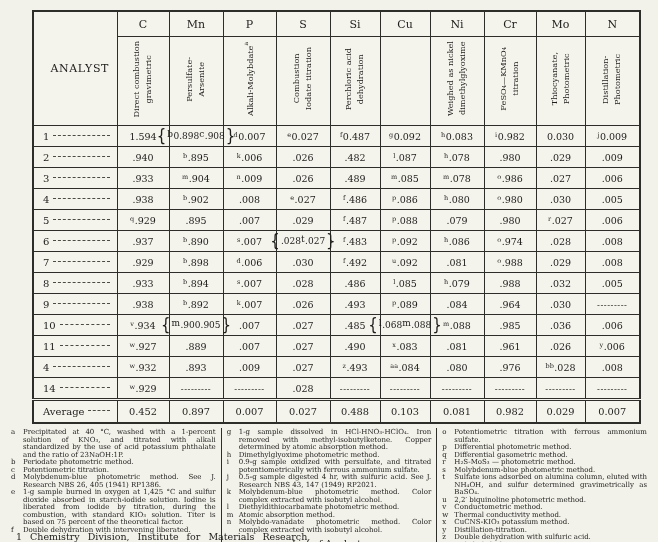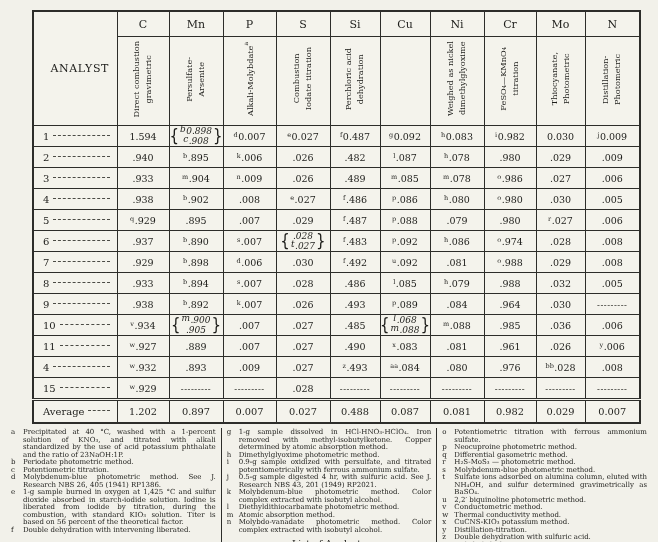--- a/index.html
+++ b/index.html
@@ -14,21 +14,21 @@
   .vt{display:inline-block;writing-mode:vertical-rl;transform:rotate(180deg);
       font-size:8.2px;line-height:1.45;white-space:nowrap;}
   .msup{font-size:6px;}
   .tbl tbody td{height:20px;text-align:center;font-size:9.5px;}
   td.lbl{text-align:left;}
   .lblwrap{display:flex;align-items:center;padding-left:7px;font-size:10px;}
   .leader{flex:1;border-bottom:1px dashed #4b4b45;margin:0 5px 3px 4px;height:1px;}
   tr.avg td{border-top:3px double #2d2d2a;height:21px;font-size:9.8px;}
   .cs{font-size:6.5px;position:relative;top:-2.5px;margin-right:.5px;}
   .pair{display:flex;align-items:center;justify-content:center;gap:1px;line-height:1;}
-  .pair .stack{display:flex;flex-direction:column;font-style:italic;}
+  .pair .stack{display:flex;}
   .pair .stack span{line-height:10px;font-size:9px;}
   .brace{font-size:15px;font-family:"DejaVu Sans",sans-serif;transform:scaleY(1.2);}
   .dashes{letter-spacing:.5px;color:#34342f;font-size:8.5px;}
   .footnotes{position:absolute;left:6px;top:428px;width:646px;display:flex;align-items:stretch;}
   .fn-col{width:33.33%;padding:1px 5px 0 5px;font-size:7px;line-height:7.5px;text-align:justify;}
   .fn-col + .fn-col{border-left:1px solid #2d2d2a;}
   .fn{display:flex;}
   .fk{flex:none;min-width:10px;padding-right:2px;}
   .ft{flex:1;}
   .loa{text-align:center;font-size:9.5px;margin-top:4px;line-height:11px;}
@@ -328,21 +328,21 @@
           <td><span class="cs">z</span>.493</td>
           <td><span class="cs">aa</span>.084</td>
           <td>.080</td>
           <td>.976</td>
           <td><span class="cs">bb</span>.028</td>
           <td>.008</td>
         </tr>
         <tr>
           <td class="lbl">
             <span class="lblwrap">
-              <span>15</span>
+              <span>14</span>
               <span class="leader"></span>
             </span>
           </td>
           <td><span class="cs">w</span>.929</td>
           <td><span class="dashes">---------</span></td>
           <td><span class="dashes">---------</span></td>
           <td>.028</td>
           <td><span class="dashes">---------</span></td>
           <td><span class="dashes">---------</span></td>
           <td><span class="dashes">---------</span></td>
@@ -350,26 +350,26 @@
           <td><span class="dashes">---------</span></td>
           <td><span class="dashes">---------</span></td>
         </tr>
         <tr class="avg">
           <td class="lbl">
             <span class="lblwrap">
               <span>Average</span>
               <span class="leader"></span>
             </span>
           </td>
-          <td>1.202</td>
+          <td>0.452</td>
           <td>0.897</td>
           <td>0.007</td>
           <td>0.027</td>
           <td>0.488</td>
-          <td>0.087</td>
+          <td>0.103</td>
           <td>0.081</td>
           <td>0.982</td>
           <td>0.029</td>
           <td>0.007</td>
         </tr>
       </tbody>
     </table>
   <div class="footnotes">
       <div class="fn-col">
         <div class="fn">
@@ -383,21 +383,21 @@
         <div class="fn">
           <span class="fk">c</span>
           <span class="ft">Potentiometric titration.</span>
         </div>
         <div class="fn">
           <span class="fk">d</span>
           <span class="ft">Molybdenum-blue photometric method. See J. Research NBS 26, 405 (1941) RP1386.</span>
         </div>
         <div class="fn">
           <span class="fk">e</span>
-          <span class="ft">1-g sample burned in oxygen at 1,425 °C and sulfur dioxide absorbed in starch-iodide solution. Iodine is liberated from iodide by titration, during the combustion, with standard KIO₃ solution. Titer is based on 56 percent of the theoretical factor.</span>
+          <span class="ft">1-g sample burned in oxygen at 1,425 °C and sulfur dioxide absorbed in starch-iodide solution. Iodine is liberated from iodide by titration, during the combustion, with standard KIO₃ solution. Titer is based on 75 percent of the theoretical factor.</span>
         </div>
         <div class="fn">
           <span class="fk">f</span>
           <span class="ft">Double dehydration with intervening liberated.</span>
         </div>
       </div>
       <div class="fn-col">
         <div class="fn">
           <span class="fk">g</span>
           <span class="ft">1-g sample dissolved in HCl-HNO₃-HClO₄. Iron removed with methyl-isobutylketone. Copper determined by atomic absorption method.</span>
@@ -405,21 +405,21 @@
         <div class="fn">
           <span class="fk">h</span>
           <span class="ft">Dimethylglyoxime photometric method.</span>
         </div>
         <div class="fn">
           <span class="fk">i</span>
           <span class="ft">0.9-g sample oxidized with persulfate, and titrated potentiometrically with ferrous ammonium sulfate.</span>
         </div>
         <div class="fn">
           <span class="fk">j</span>
-          <span class="ft">0.5-g sample digested 4 hr, with sulfuric acid. See J. Research NBS 43, 201 (1949) RP2021.</span>
+          <span class="ft">0.5-g sample digested 4 hr, with sulfuric acid. See J. Research NBS 43, 147 (1949) RP2021.</span>
         </div>
         <div class="fn">
           <span class="fk">k</span>
           <span class="ft">Molybdenum-blue photometric method. Color complex extracted with isobutyl alcohol.</span>
         </div>
         <div class="fn">
           <span class="fk">l</span>
           <span class="ft">Diethyldithiocarbamate photometric method.</span>
         </div>
         <div class="fn">
@@ -432,21 +432,21 @@
         </div>
         <div class="loa">List of Analysts</div>
       </div>
       <div class="fn-col">
         <div class="fn">
           <span class="fk">o</span>
           <span class="ft">Potentiometric titration with ferrous ammonium sulfate.</span>
         </div>
         <div class="fn">
           <span class="fk">p</span>
-          <span class="ft">Neocuproine photometric method.</span>
+          <span class="ft">Differential photometric method.</span>
         </div>
         <div class="fn">
           <span class="fk">q</span>
           <span class="ft">Differential gasometric method.</span>
         </div>
         <div class="fn">
           <span class="fk">r</span>
           <span class="ft">H₂S-MoS₃ — photometric method.</span>
         </div>
         <div class="fn">
@@ -480,13 +480,14 @@
         <div class="fn">
           <span class="fk">z</span>
           <span class="ft">Double dehydration with sulfuric acid.</span>
         </div>
         <div class="fn">
           <span class="fk">aa</span>
           <span class="ft">H₂S-CuS-CuO.</span>
         </div>
       </div>
     </div>
+  <div class="footer">1  Chemistry Division,  Institute  for  Materials  Research,</div>
 </div>
 
 </body></html>

